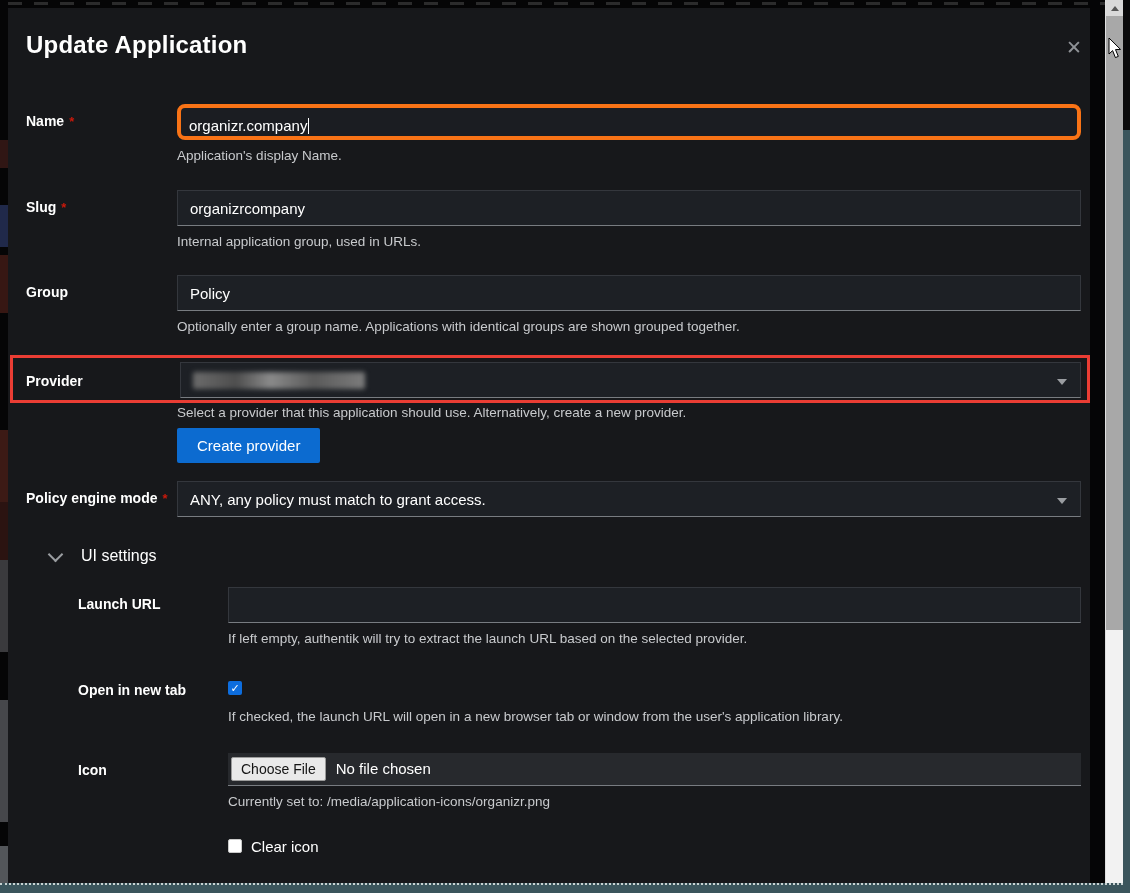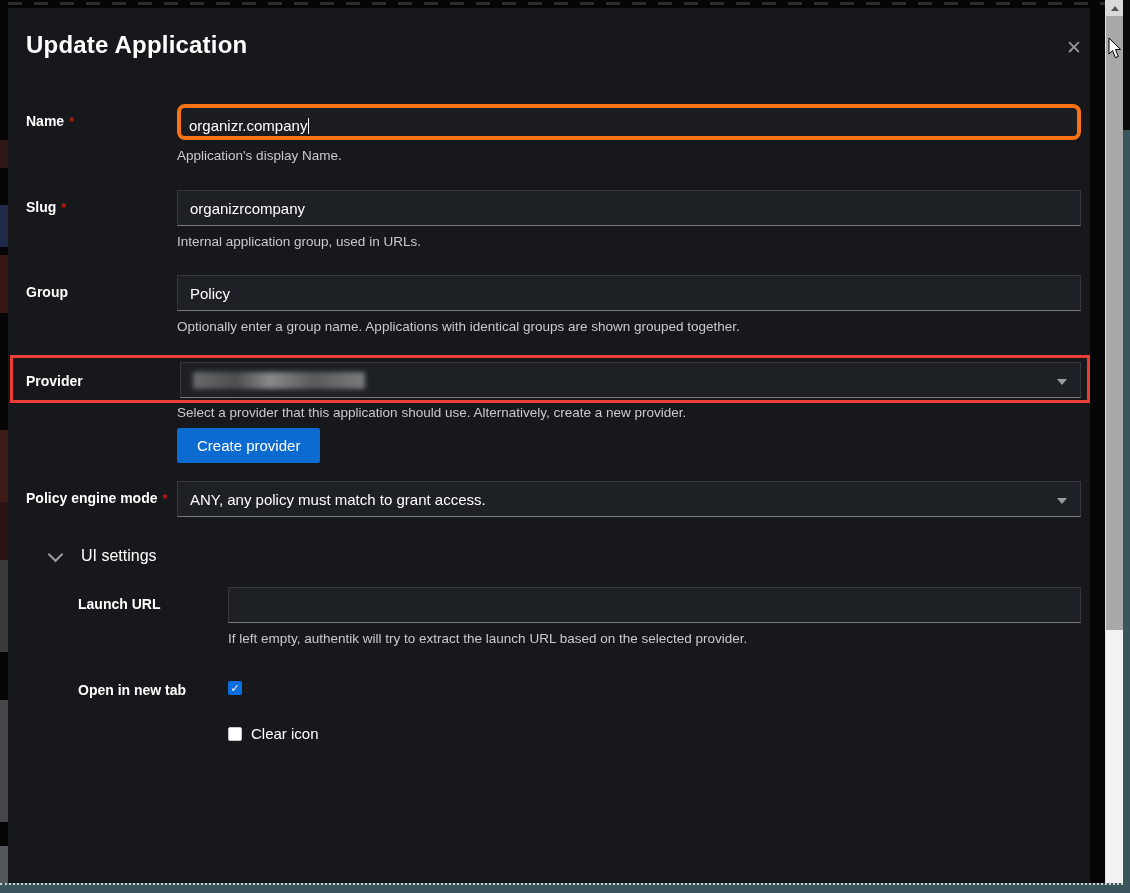--- a/index.html
+++ b/index.html
@@ -161,23 +161,34 @@
       <div class="help">If left empty, authentik will try to extract the launch URL based on the selected provider.</div>
     </div>
   </div>
 
   <div class="row sub" style="margin-top:25px;">
     <div class="lbl">Open in new tab</div>
     <div class="field">
       <div class="cb on">
           <span>✓</span>
         </div>
-    </div>
-  </div>
-
+      <div class="help" style="margin-top:11px;">If checked, the launch URL will open in a new browser tab or window from the user's application library.</div>
+    </div>
+  </div>
+
+  <div class="row sub" style="margin-top:27px;">
+    <div class="lbl">Icon</div>
+    <div class="field">
+      <div class="file-input">
+        <button class="file-btn">Choose File</button>
+        <span class="file-status">No file chosen</span>
+      </div>
+      <div class="help">Currently set to: /media/application-icons/organizr.png</div>
+    </div>
+  </div>
 
   <div class="row sub" style="margin-top:27px;">
     <div class="lbl"></div>
     <div class="field">
       <div class="clear-row">
         <span class="cb off"></span>
         <span>Clear icon</span>
       </div>
     </div>
   </div>

